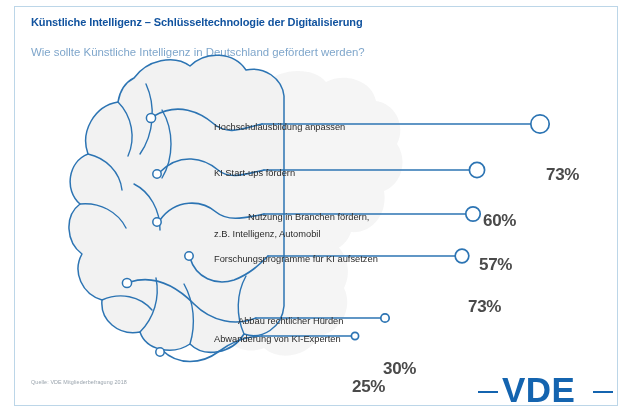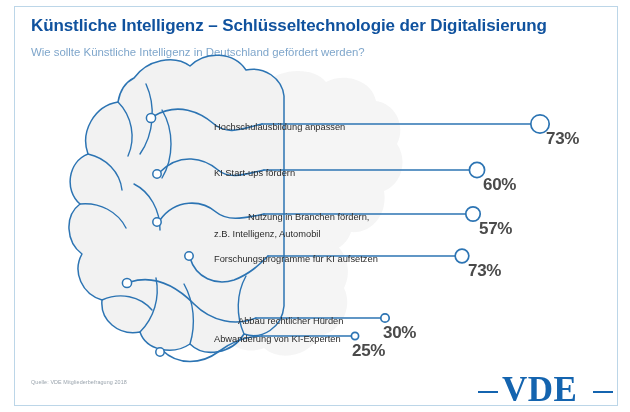--- a/index.html
+++ b/index.html
@@ -19,21 +19,21 @@
     position:absolute;
     left:14px;top:6px;
     width:604px;height:400px;
     border:1.5px solid #bcd6e8;
     background:#ffffff;
     box-sizing:border-box;
   }
   .title{
     position:absolute;
     left:31px;top:16px;
-    font-size:17px;
+    font-size:11px;
     font-weight:bold;
     color:#10529e;
     letter-spacing:-0.1px;
     white-space:nowrap;
   }
   .subtitle{
     position:absolute;
     left:31px;top:46px;
     font-size:11.4px;
     font-weight:normal;
@@ -57,20 +57,21 @@
     line-height:12.6px;
     white-space:nowrap;
   }
   .row-value{
     position:absolute;
     font-size:17px;
     font-weight:bold;
     color:#4a4a4a;
     white-space:nowrap;
     letter-spacing:-0.3px;
+    margin-top:36px;
   }
   .source{
     position:absolute;
     left:31px;top:379px;
     font-size:5.4px;
     color:#9aa4ad;
     white-space:nowrap;
     letter-spacing:0.1px;
   }
   .logo{
@@ -79,21 +80,21 @@
     width:140px;height:38px;
     overflow:hidden;
   }
   .logo-text{
     position:absolute;
     left:24px;top:-4px;
     font-size:35px;
     font-weight:bold;
     color:#1464af;
     letter-spacing:0.5px;
-    font-family:Liberation Serif, serif;
+    font-family:Liberation Sans, sans-serif;
   }
   .logo-dash{
     position:absolute;
     height:2.4px;
     background:#1464af;
     top:17px;
   }
   .logo-dash.left{left:0;width:20px;}
   .logo-dash.right{left:115px;width:20px;}
 </style>

